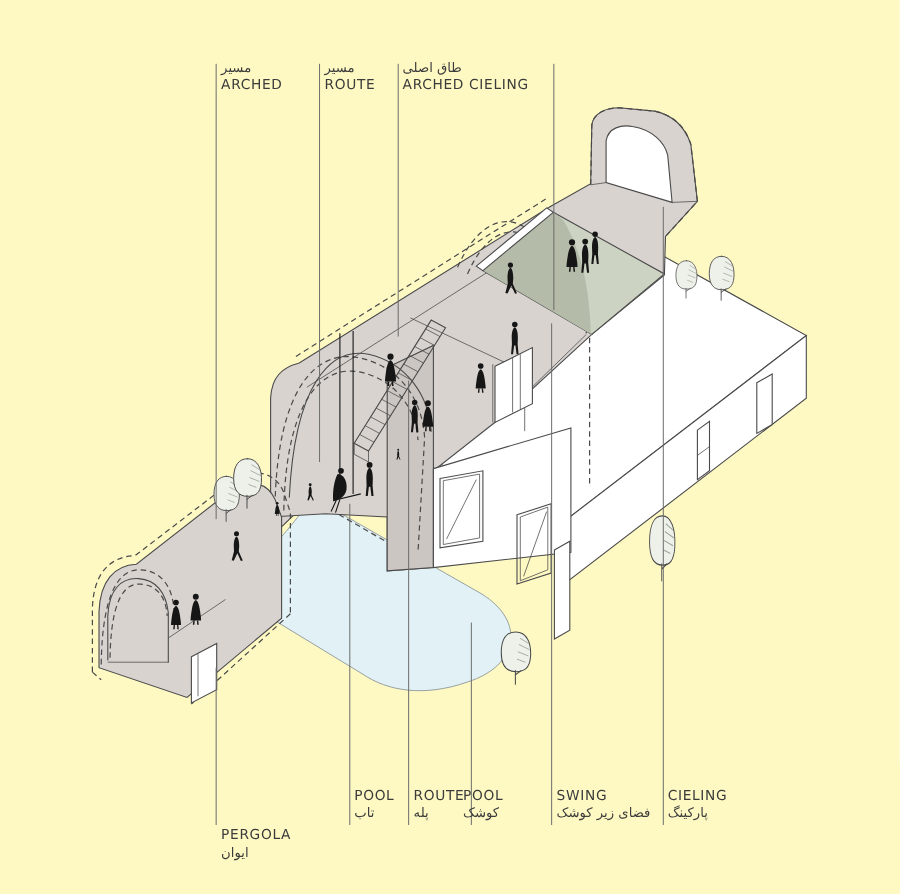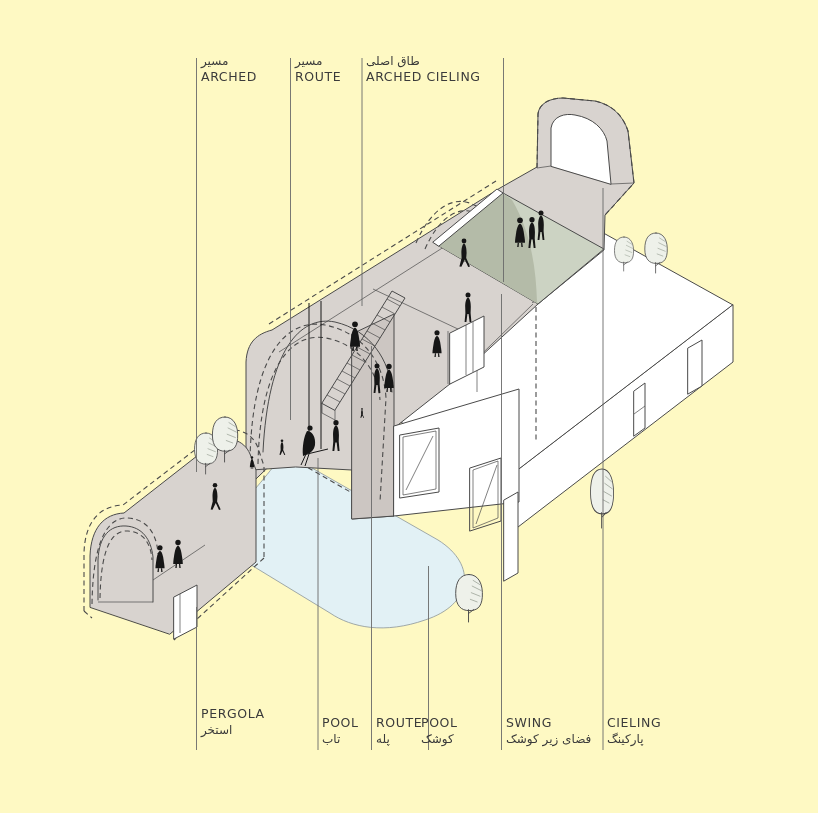--- a/index.html
+++ b/index.html
@@ -194,23 +194,23 @@
 </div>
 <div class="label" style="left:295px;top:53px">
   <span class="fa">مسیر</span>
   <span class="en">ROUTE</span>
 </div>
 <div class="label" style="left:366px;top:53px">
   <span class="fa">طاق اصلی</span>
   <span class="en">ARCHED CIELING</span>
 </div>
 
-<div class="label" style="left:201px;top:706px">
+<div class="label" style="left:201px;top:751px">
   <span class="en">PERGOLA</span>
-  <span class="fa">استخر</span>
+  <span class="fa">ایوان</span>
 </div>
 <div class="label" style="left:322px;top:715px">
   <span class="en">POOL</span>
   <span class="fa">تاب</span>
 </div>
 <div class="label" style="left:376px;top:715px">
   <span class="en">ROUTE</span>
   <span class="fa">پله</span>
 </div>
 <div class="label" style="left:421px;top:715px">

